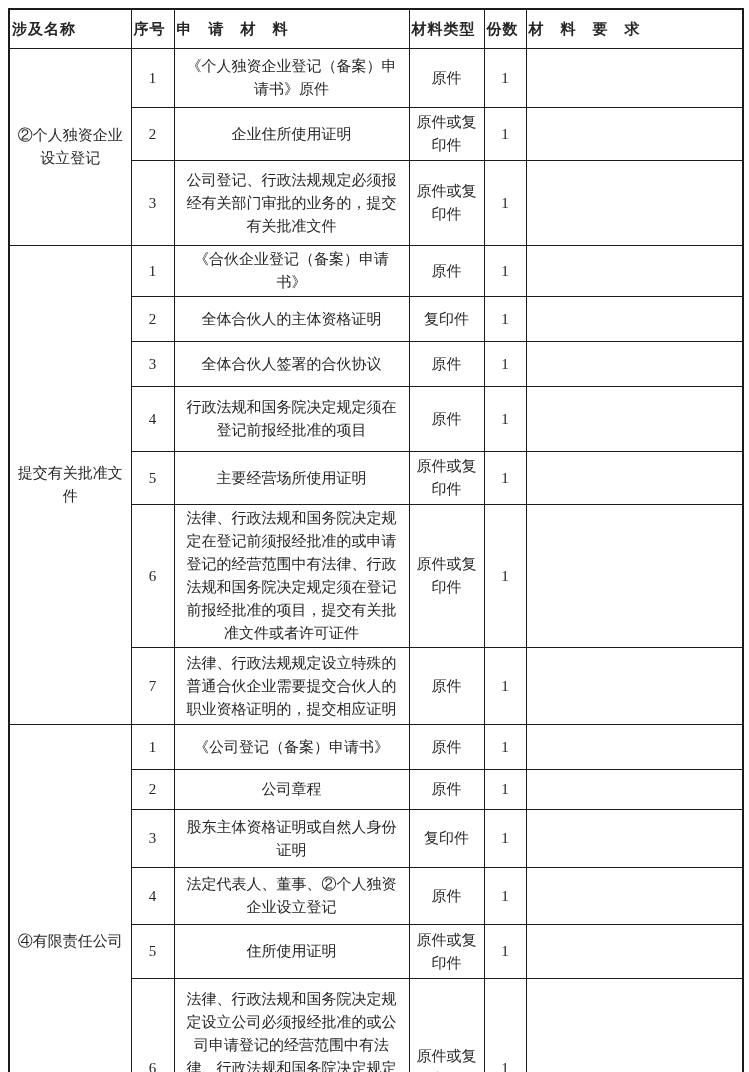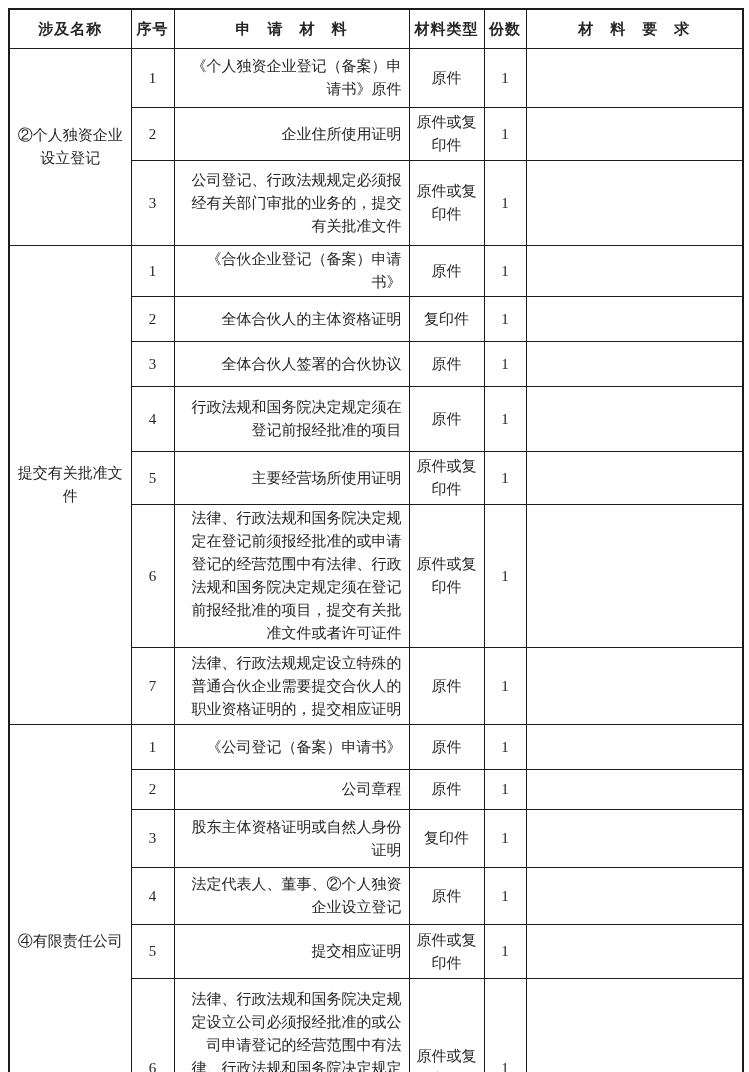--- a/index.html
+++ b/index.html
@@ -29,27 +29,27 @@
     border: 1px solid #1c1c1c;
     font-size: 15px;
     line-height: 23px;
     padding: 2px 7px;
     vertical-align: middle;
     word-break: break-all;
     overflow: hidden;
   }
   .doc-table th {
     font-weight: bold;
-    text-align: center;
+    text-align: left;
     height: 34px;
     padding: 2px 2px;
     letter-spacing: 1px;
   }
   .cell-center { text-align: center; }
-  .cell-left   { text-align: right; }
+  .cell-left   { text-align: center; }
   .section-cell {
     text-align: center;
     padding: 2px 4px;
   }
   
   tr.h54  td { height: 54px; }
   tr.h48  td { height: 48px; }
   tr.h80  td { height: 80px; }
   tr.h40  td { height: 40px; }
   tr.h60  td { height: 60px; }
@@ -184,21 +184,21 @@
       </tr>
       <tr class="h52">
         <td class="cell-center">4</td>
         <td class="cell-left">法定代表人、董事、②个人独资企业设立登记</td>
         <td class="cell-center">原件</td>
         <td class="cell-center">1</td>
         <td class="cell-left"></td>
       </tr>
       <tr class="h49">
         <td class="cell-center">5</td>
-        <td class="cell-left">提交相应证明</td>
+        <td class="cell-left">住所使用证明</td>
         <td class="cell-center">原件或复印件</td>
         <td class="cell-center">1</td>
         <td class="cell-left"></td>
       </tr>
       <tr class="h174">
         <td class="cell-center">6</td>
         <td class="cell-left">法律、行政法规和国务院决定规定设立公司必须报经批准的或公司申请登记的经营范围中有法律、行政法规和国务院决定规定必须在登记前报经批准的项目，提交有关批准文件或者许可证件复印件</td>
         <td class="cell-center">原件或复印件</td>
         <td class="cell-center">1</td>
         <td class="cell-left"></td>

